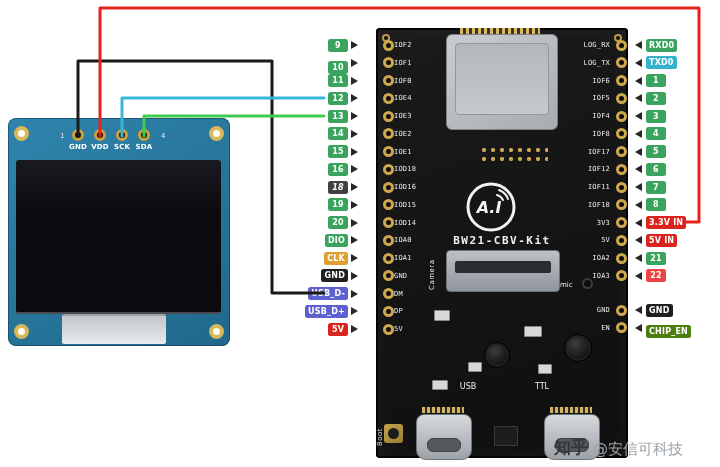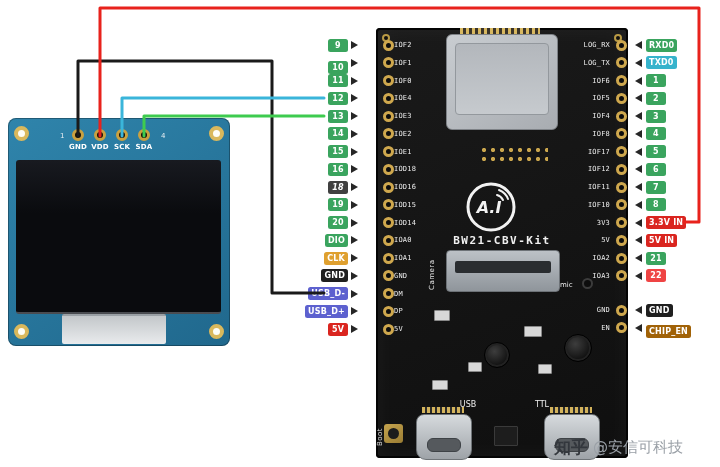--- a/index.html
+++ b/index.html
@@ -57,21 +57,21 @@
   .mic-label { position:absolute; left:184px; top:253px; color:#eee; font-size:7px; }
   .mic-dot-small { position:absolute; left:206px; top:250px; width:11px; height:11px;
           border-radius:50%; background:#0d0d0d; border:2px solid #3c3c3c; box-sizing:border-box; }
   .mic-big { position:absolute; border-radius:50%;
           background:radial-gradient(circle at 40% 35%,#3d3d3d,#0f0f0f 72%); border:1px solid #000;
           box-shadow: inset 0 0 0 2px #222; }
   .mic-big.m1 { left:188px; top:306px; width:26px; height:26px; }
   .mic-big.m2 { left:108px; top:314px; width:24px; height:24px; }
   .smd { position:absolute; background:#d8d8d8; border:1px solid #888; border-radius:1px; }
   .smd.ic { background:#1d1d1d; border-color:#3a3a3a; }
-  .usb-group-label { position:absolute; width:32px; text-align:center; color:#eee; font-size:8px; top:372px; }
+  .usb-group-label { position:absolute; width:32px; text-align:center; color:#eee; font-size:8px; top:354px; }
   .usbc { position:absolute; top:386px; width:54px; height:44px;
           background:linear-gradient(180deg,#d6dadd,#9ea3a8); border:1px solid #6f7478;
           border-radius:8px 8px 10px 10px; }
   .usbc-port { position:absolute; left:10px; bottom:7px; right:10px; height:12px;
           background:#55595d; border-radius:6px; border:1px solid #3e4246; }
   .usbc-pins { position:absolute; top:379px; width:42px; height:6px;
           background:repeating-linear-gradient(90deg,#d3b35c 0 2.5px,#2a2a2a 2.5px 5px); }
   .boot-btn { position:absolute; left:8px; top:396px; width:19px; height:19px;
           background:linear-gradient(145deg,#c5a44e,#9a7c33); border-radius:3px; }
   .boot-cap { position:absolute; inset:4px; border-radius:50%; background:#1c1c1c; }
@@ -92,21 +92,21 @@
   .pad { width:11px; height:11px; border-radius:50%; border:3px solid #cfa84e; background:#0d0d0d; box-sizing:border-box; }
   .l-pad { margin-left:21px; }
   .r-pad { margin-left:6px; }
   .silk { color:#ececec; font-size:7px; font-family:"DejaVu Sans Mono",monospace; letter-spacing:.2px; white-space:nowrap; }
   .l-silk { }
   .r-silk { width:50px; text-align:right; }
   .r-tag { margin-left:4px; }
 
   
   #wires { position:absolute; left:0; top:0; z-index:40; pointer-events:none; }
-  .watermark { position:absolute; left:554px; top:436px; display:flex; align-items:center;
+  .watermark { position:absolute; left:554px; top:436px; display:flex; align-items:flex-end;
           gap:5px; z-index:60; }
   .wm-brand { font-weight:bold; font-size:17px; color:#33373d; }
   .wm-handle { font-size:15px; color:#9aa0a7; }
 </style>
 </head>
 <body>
 
 <div class="stage">
 
   <div class="oled">
@@ -455,21 +455,21 @@
         <span class="silk r-silk">GND</span>
         <span class="pad r-pad"></span>
         <span class="arrow-l"></span>
         <span class="tag r-tag" style="background-color: rgb(31, 31, 31);">GND</span>
       </div>
 
       <div class="pin-row">
         <span class="silk r-silk">EN</span>
         <span class="pad r-pad"></span>
         <span class="arrow-l"></span>
-        <span class="tag r-tag" style="background-color: #a16207; margin-top: 8px;">CHIP_EN</span>
+        <span class="tag r-tag" style="background-color: #4d7c0f; margin-top: 8px;">CHIP_EN</span>
       </div>
     </div>
 
   <svg id="wires" width="720" height="467">
       <polyline points="78,136 78,61 272,61 272,293 324,293" fill="none" stroke="#1a1a1a" stroke-width="3" stroke-linejoin="round" stroke-linecap="round"></polyline>
       <polyline points="100,136 100,8 699,8 699,222 684,222" fill="none" stroke="#e8221c" stroke-width="3" stroke-linejoin="round" stroke-linecap="round"></polyline>
       <polyline points="122,136 122,98 324,98" fill="none" stroke="#3ab5da" stroke-width="3" stroke-linejoin="round" stroke-linecap="round"></polyline>
       <polyline points="144,136 144,116 324,116" fill="none" stroke="#3ecb4f" stroke-width="3" stroke-linejoin="round" stroke-linecap="round"></polyline>
     </svg>
 

